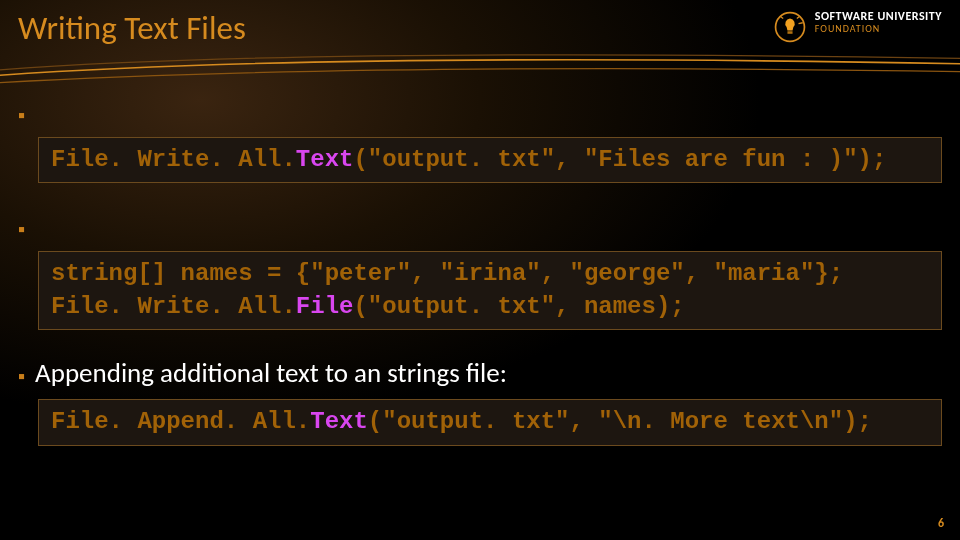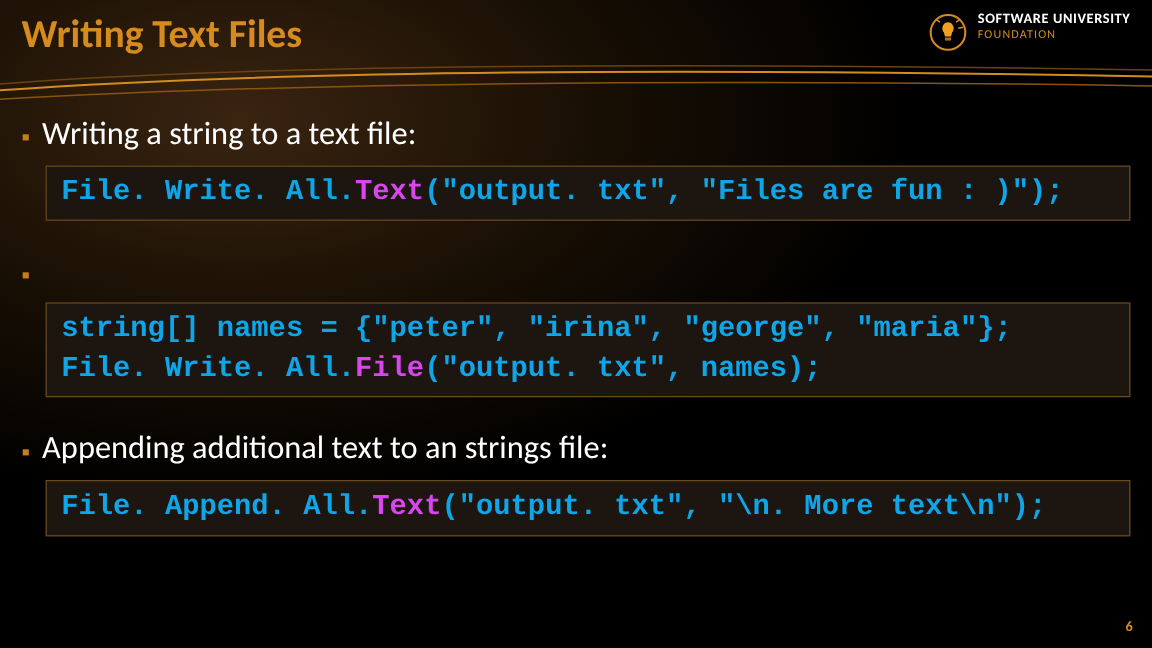--- a/index.html
+++ b/index.html
@@ -17,21 +17,21 @@
     left: -40px;
     width: 1100px;
     height: 50px;
     pointer-events: none;
   }
   .title {
     position: absolute;
     top: 8px;
     left: 18px;
     font-size: 33px;
-    font-weight: 700;
+    font-weight: 400;
     color: #d68b1f;
   }
   .logo {
     position: absolute;
     top: 10px;
     right: 18px;
     display: flex;
     gap: 8px;
   }
   .logo-bulb {
@@ -76,21 +76,21 @@
     background: #1d1610;
     border: 1.5px solid #6b4a1e;
     margin: 6px 0 26px 20px;
     padding: 6px 12px;
     font-family: Consolas, "Courier New", monospace;
     font-size: 24px;
     font-weight: 700;
     line-height: 1.35;
     white-space: pre;
   }
-  .c-white { color: #0ea5e9; margin-top: 36px; }
+  .c-white { color: #a16207; margin-top: 36px; }
   .c-green { color: #d946ef; }
   .page-num {
     position: absolute;
     bottom: 10px;
     right: 16px;
     color: #d68b1f;
     font-size: 12px;
     font-weight: 700;
   }
 </style>
@@ -117,21 +117,20 @@
   <div class="logo-text">
     <div>SOFTWARE UNIVERSITY</div>
     <div class="fnd">FOUNDATION</div>
   </div>
 </div>
 
 <div class="content">
 
   <div class="bullet-line">
     <span class="bullet">▪</span>
-    <span class="bullet-text">Writing a string to a text file:</span>
   </div>
   <div class="code-box"><span class="c-white">File. Write. All.</span><span class="c-green">Text</span><span class="c-white">("output. txt", "Files are fun : )");</span></div>
 
   <div class="bullet-line">
     <span class="bullet">▪</span>
   </div>
   <div class="code-box"><span class="c-white">string[] names = {"peter", "irina", "george", "maria"};</span>
 <span class="c-white">File. Write. All.</span><span class="c-green">File</span><span class="c-white">("output. txt", names);</span></div>
 
   <div class="bullet-line">

